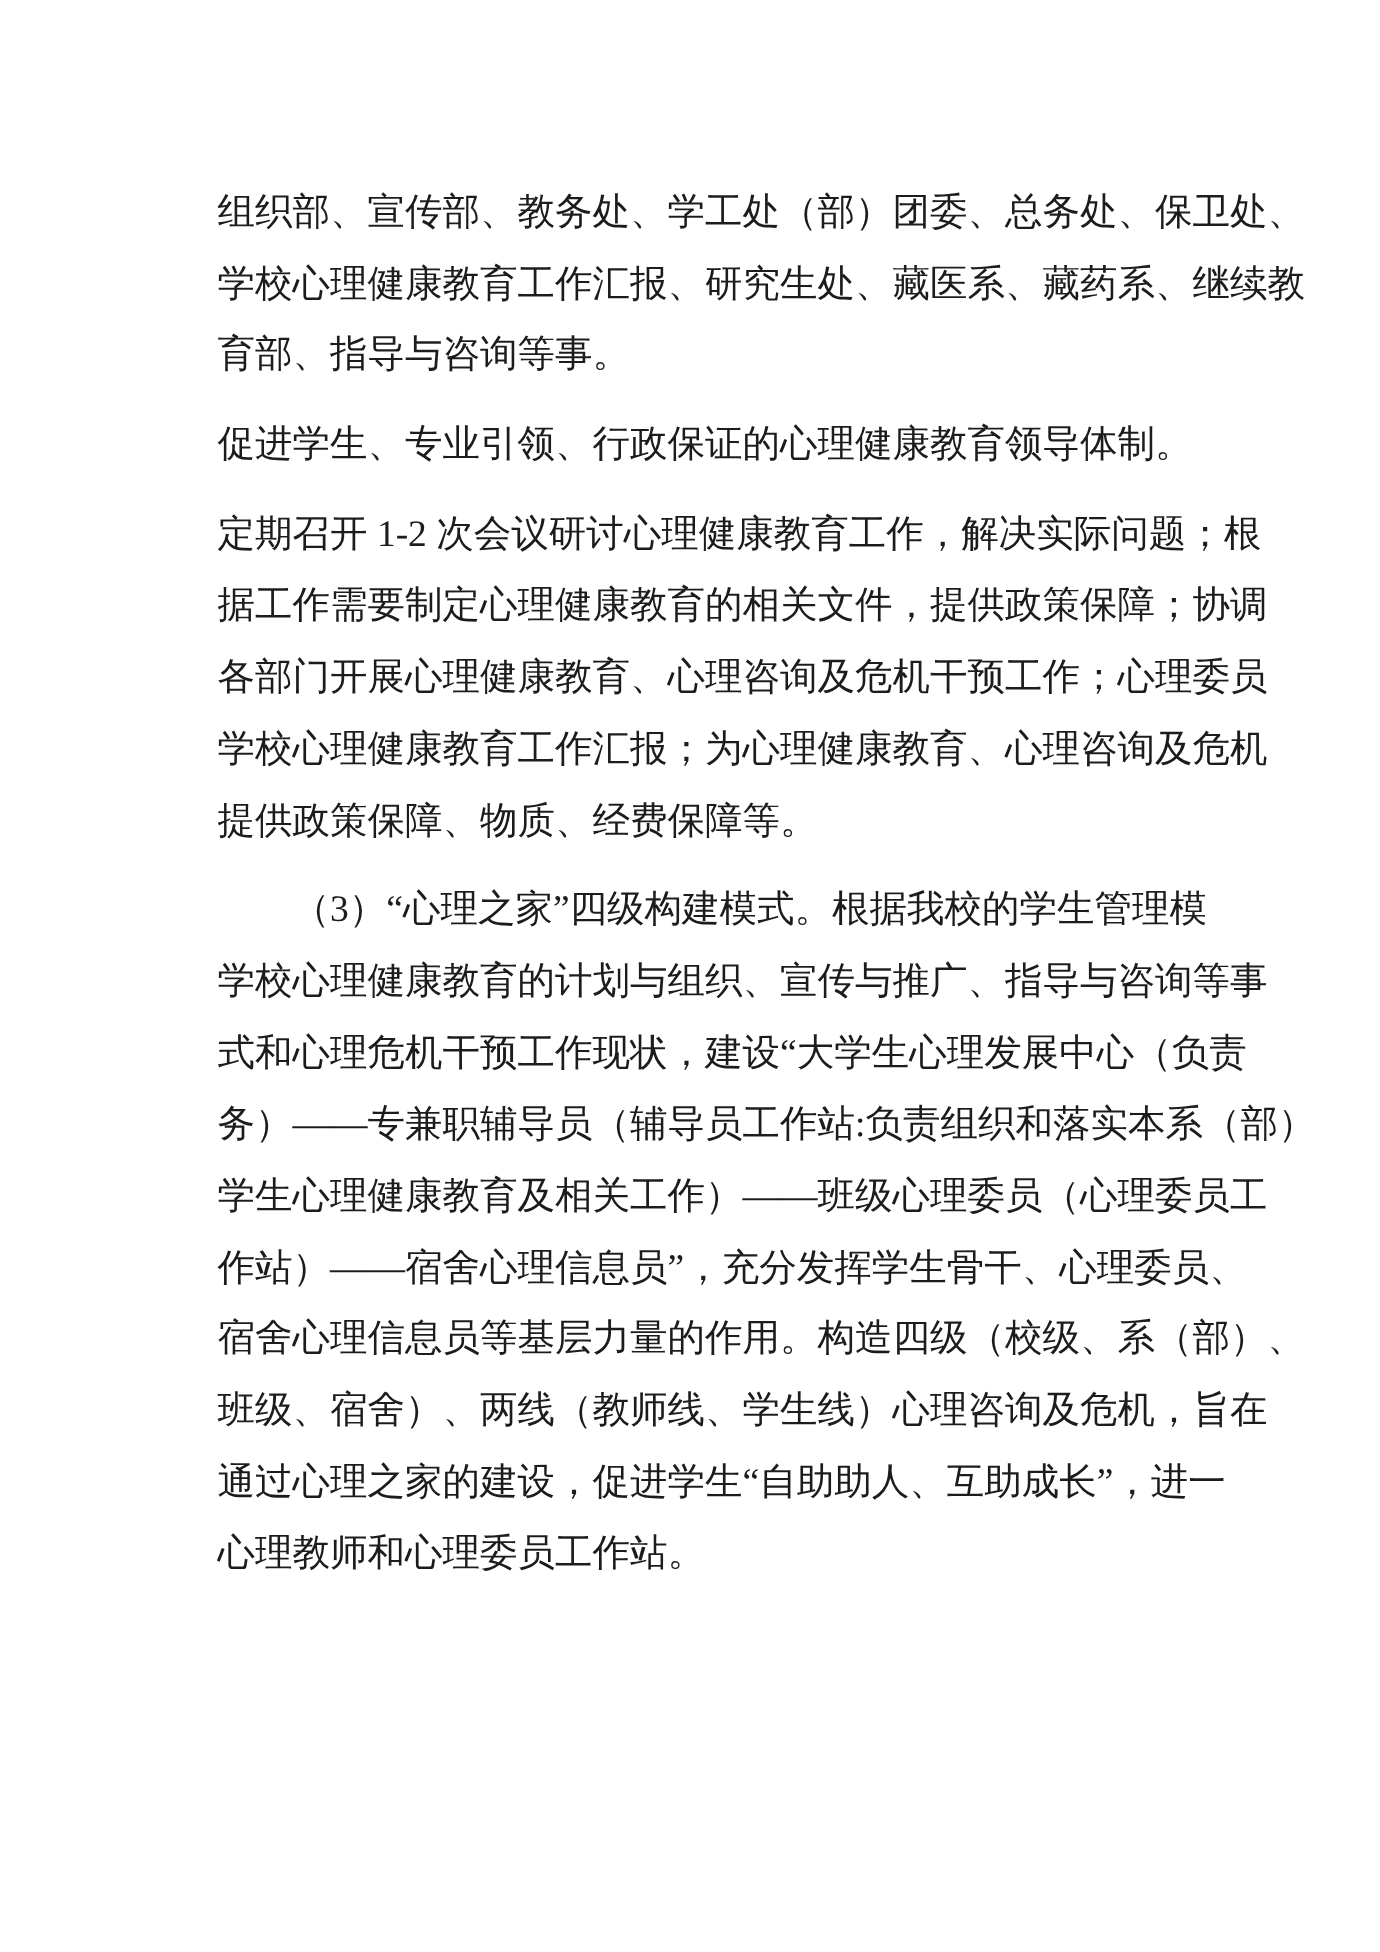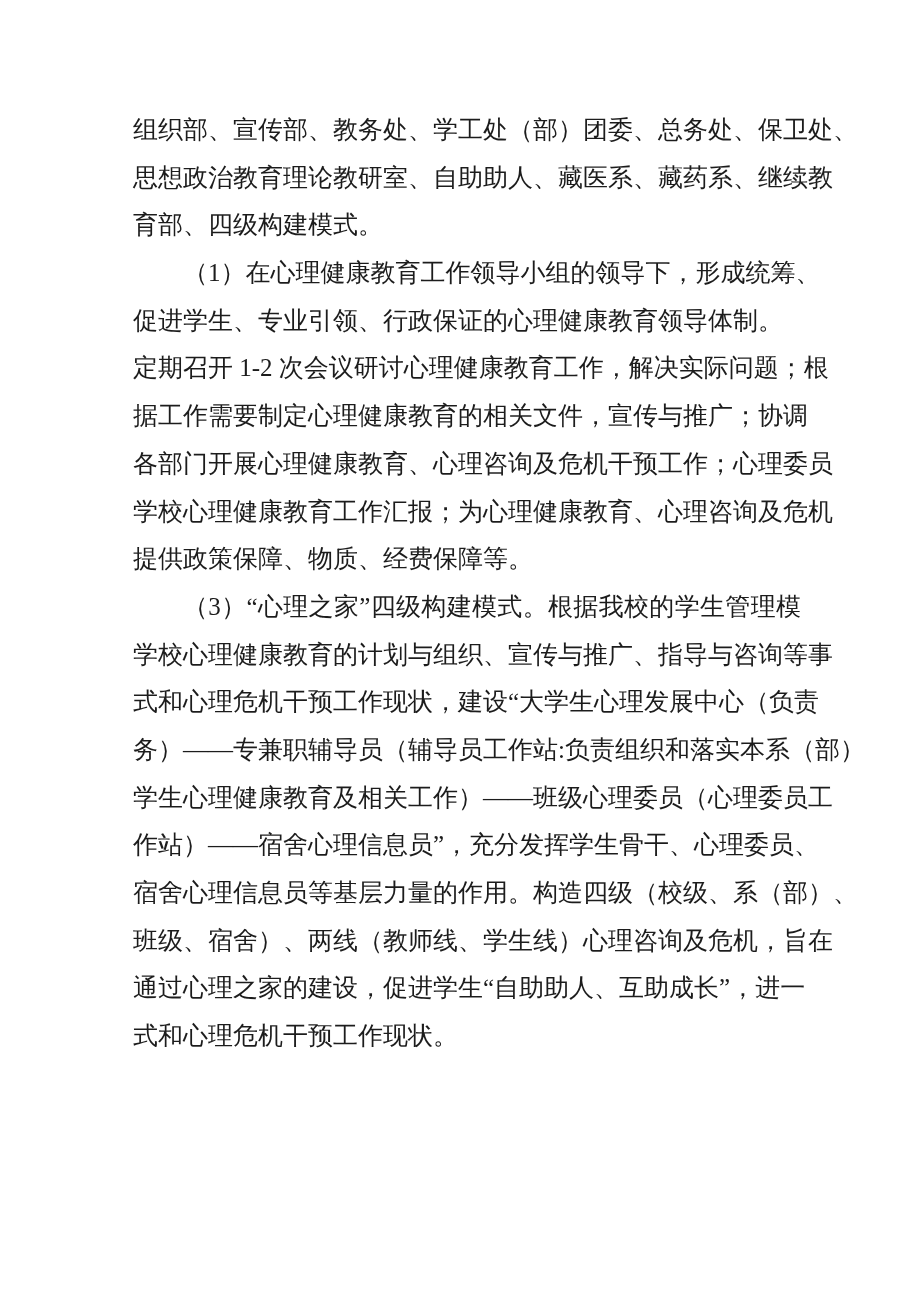--- a/index.html
+++ b/index.html
@@ -17,65 +17,64 @@
     overflow:hidden;
   }
   .textblock {
     position:absolute;
     left:133px; top:106px;
     width:668px;
     color:var(--text);
     font-size:25px;
     line-height:47.7px;
   }
-  .para { margin:0; padding:0; }
+  .para { margin:12px; padding:0; }
   .line {
     height:47.7px;
     white-space:nowrap;
     overflow:visible;
     text-align:justify;
     text-align-last:justify;
     text-justify:inter-character;
   }
   .line.end { text-align-last:left; }
   .line.indent { text-indent:2em; }
 </style>
 </head>
 <body>
 
 <div class="page">
   <div class="textblock">
 
     <div class="para">
       <div class="line">组织部、宣传部、教务处、学工处（部）团委、总务处、保卫处、</div>
-      <div class="line">思想政治教育理论教研室、自助助人、藏医系、藏药系、继续教</div>
-      <div class="line end">育部、四级构建模式。</div>
+      <div class="line">学校心理健康教育工作汇报、研究生处、藏医系、藏药系、继续教</div>
+      <div class="line end">育部、指导与咨询等事。</div>
     </div>
 
     <div class="para">
-      <div class="line indent">（1）在心理健康教育工作领导小组的领导下，形成统筹、</div>
       <div class="line end">促进学生、专业引领、行政保证的心理健康教育领导体制。</div>
     </div>
 
     <div class="para">
       <div class="line">定期召开 1-2 次会议研讨心理健康教育工作，解决实际问题；根</div>
-      <div class="line">据工作需要制定心理健康教育的相关文件，宣传与推广；协调</div>
+      <div class="line">据工作需要制定心理健康教育的相关文件，提供政策保障；协调</div>
       <div class="line">各部门开展心理健康教育、心理咨询及危机干预工作；心理委员</div>
       <div class="line">学校心理健康教育工作汇报；为心理健康教育、心理咨询及危机</div>
       <div class="line end">提供政策保障、物质、经费保障等。</div>
     </div>
 
     <div class="para">
       <div class="line indent">（3）“心理之家”四级构建模式。根据我校的学生管理模</div>
       <div class="line">学校心理健康教育的计划与组织、宣传与推广、指导与咨询等事</div>
       <div class="line">式和心理危机干预工作现状，建设“大学生心理发展中心（负责</div>
       <div class="line">务）——专兼职辅导员（辅导员工作站:负责组织和落实本系（部）</div>
       <div class="line">学生心理健康教育及相关工作）——班级心理委员（心理委员工</div>
       <div class="line">作站）——宿舍心理信息员”，充分发挥学生骨干、心理委员、</div>
       <div class="line">宿舍心理信息员等基层力量的作用。构造四级（校级、系（部）、</div>
       <div class="line">班级、宿舍）、两线（教师线、学生线）心理咨询及危机，旨在</div>
       <div class="line">通过心理之家的建设，促进学生“自助助人、互助成长”，进一</div>
-      <div class="line end">式和心理危机干预工作现状。</div>
+      <div class="line end">心理教师和心理委员工作站。</div>
     </div>
 
 
   </div>
 </div>
 
 </body></html>

